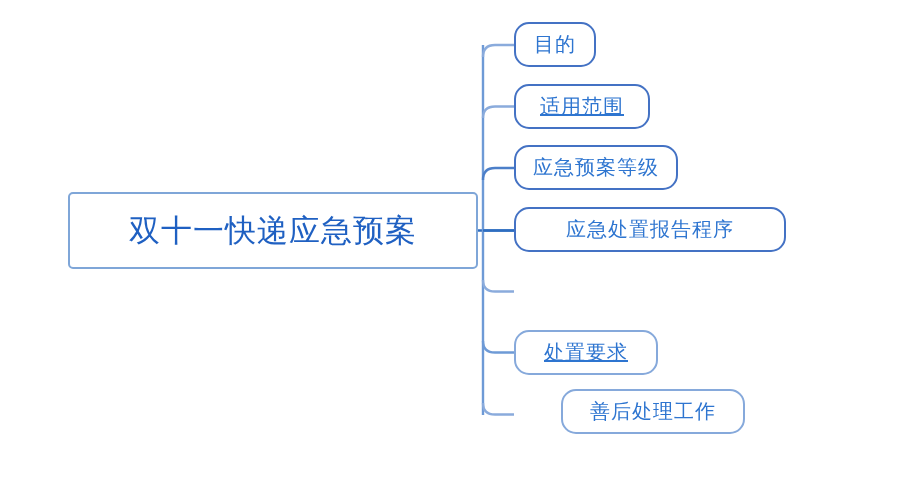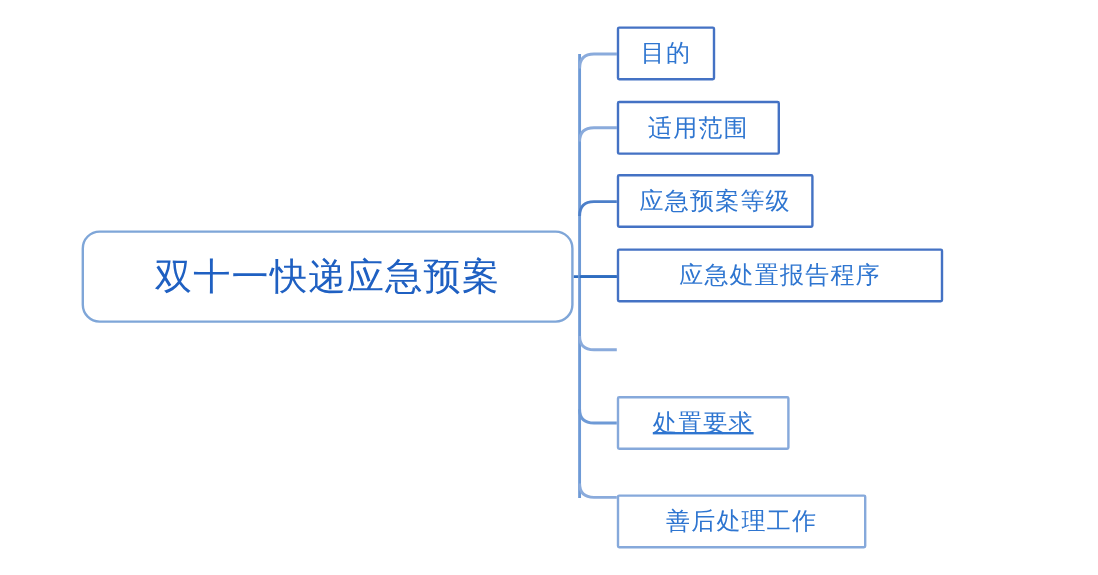--- a/index.html
+++ b/index.html
@@ -34,30 +34,30 @@
     align-items: center;
     justify-content: center;
     white-space: nowrap;
   }
   .node-root {
     left: 68px;
     top: 192px;
     width: 410px;
     height: 77px;
     border: 2px solid #7FA6D8;
-    border-radius: 15px;
+    border-radius: 5px;
     color: #1F60C2;
     font-size: 31px;
     letter-spacing: 1px;
   }
   .node-child {
     left: 514px;
     height: 45px;
     border: 2px solid #4472C4;
-    border-radius: 2px;
+    border-radius: 15px;
     color: #2E75D0;
     font-size: 20px;
     letter-spacing: 1px;
   }
   .node-child.soft {
     border-color: #86A9DB;
   }
 </style>
 </head>
 <body>
@@ -78,24 +78,24 @@
       <path d="M 483 280 Q 483 291.5 495 291.5 L 514 291.5" stroke="#8AABDC"></path>
       <path d="M 483 341 Q 483 352.5 495 352.5 L 514 352.5" stroke="#6E9AD6"></path>
       <path d="M 483 403 Q 483 414.5 495 414.5 L 514 414.5" stroke="#8AABDC"></path>
     </g>
   </svg>
 
   <div class="node node-root">双十一快递应急预案</div>
 
   <div class="node node-child" style="top:22px;  width:82px;">目的</div>
 
-  <div class="node node-child" style="top:84px;  width:136px;">适用范围</div>
+  <div class="node node-child" style="top:84px;  width:136px;text-decoration:underline;">适用范围</div>
 
   <div class="node node-child" style="top:145px; width:164px;">应急预案等级</div>
 
   <div class="node node-child" style="top:207px; width:272px;font-family:Liberation Mono, monospace;">应急处置报告程序</div>
 
 
   <div class="node node-child soft" style="top:330px; width:144px;text-decoration:underline;">处置要求</div>
 
-  <div class="node node-child soft" style="top:412px; width:208px;">善后处理工作</div>
+  <div class="node node-child soft" style="top:389px; width:184px;margin-left:47px;">善后处理工作</div>
 
 </div>
 
 </body></html>

